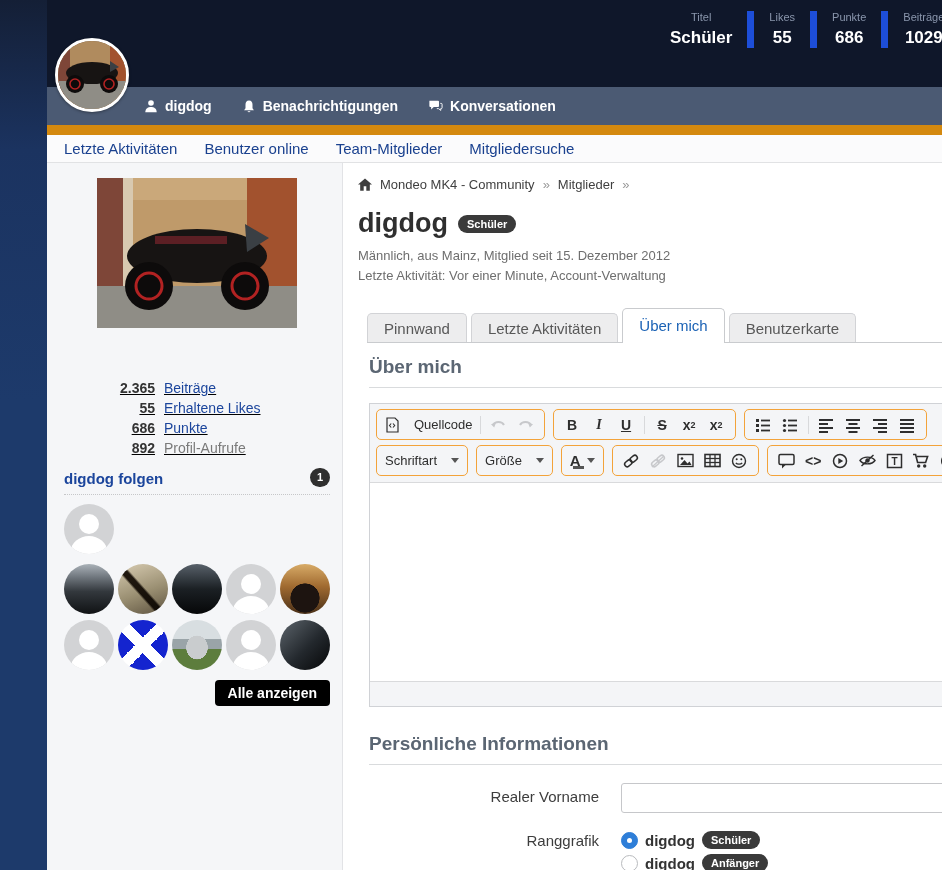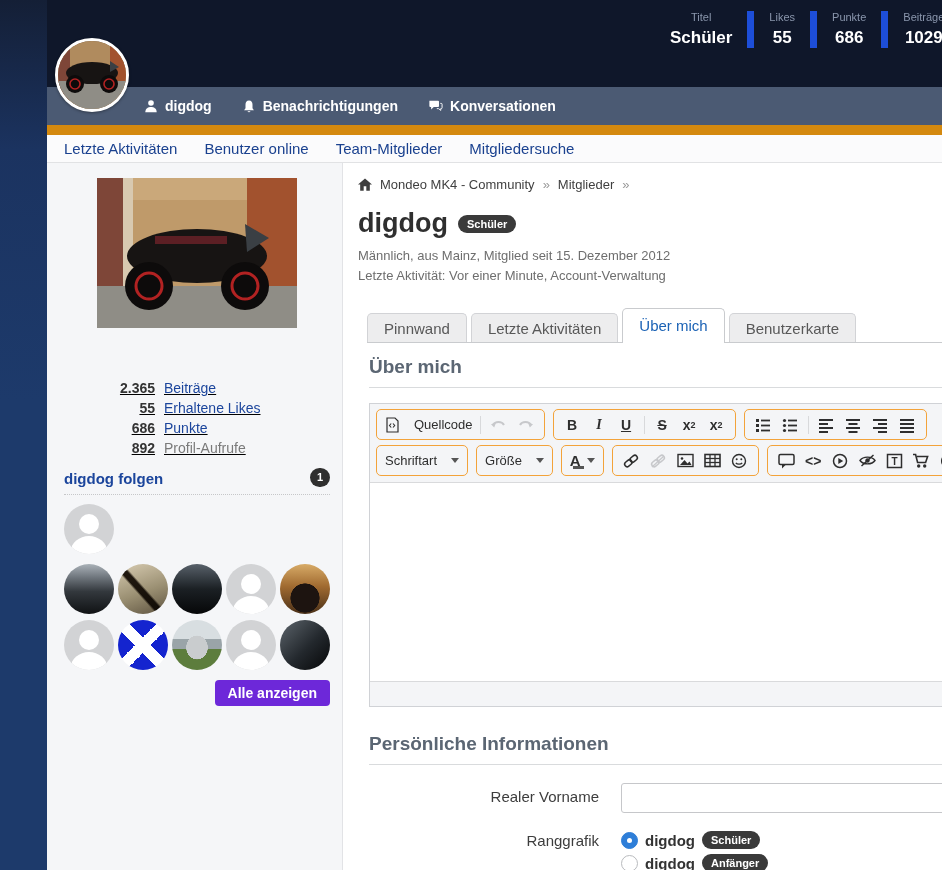--- a/index.html
+++ b/index.html
@@ -64,21 +64,21 @@
                 linear-gradient(48deg,transparent 40%,#2a2118 43% 50%,transparent 53%);
                 background-blend-mode:multiply; }
   .ph-darkcar2{ background:linear-gradient(180deg,#58616a 0%,#1b2024 50%,#060708 100%); }
   .ph-garage  { background:radial-gradient(circle at 50% 68%, #1d1410 0 34%, transparent 35%),
                 linear-gradient(180deg,#d8ab67 0%,#a06a30 45%,#4a3018 100%); }
   .ph-flag    { background:linear-gradient(45deg,transparent 42%,#fff 42% 58%,transparent 58%),
                 linear-gradient(-45deg,transparent 42%,#fff 42% 58%,transparent 58%),#1424cf; }
   .ph-silvercar{ background:radial-gradient(ellipse at 50% 55%, #c9ccce 0 30%, transparent 31%),
                  linear-gradient(180deg,#d8dee1 0 38%,#9aa4a8 38% 58%,#5d7d3d 58% 100%); }
   .ph-night   { background:linear-gradient(135deg,#5d656c 0%,#23282d 55%,#050607 100%); }
-  .btn-orange { display:block; margin:10px 0 0 auto; background:#6d28d9; color:#fff; border:none;
+  .btn-orange { display:block; margin:10px 0 0 auto; background:#000000; color:#fff; border:none;
                 font-family:inherit; font-size:14px; font-weight:bold; padding:5px 13px;
                 border-radius:4px; cursor:pointer; }
 
   
   .crumbs { display:flex; align-items:center; gap:8px; font-size:13px; color:#3f3f3f; }
   .crumbs .sep { color:#9a9a9a; }
   .crumb { cursor:pointer; }
   .titlerow { margin-top:16px; display:flex; align-items:center; gap:10px; }
   .uname { font-size:27px; font-weight:bold; color:#2f2f2f; }
   .pill { background:#3a3a3a; color:#fff; font-size:11px; font-weight:bold;

